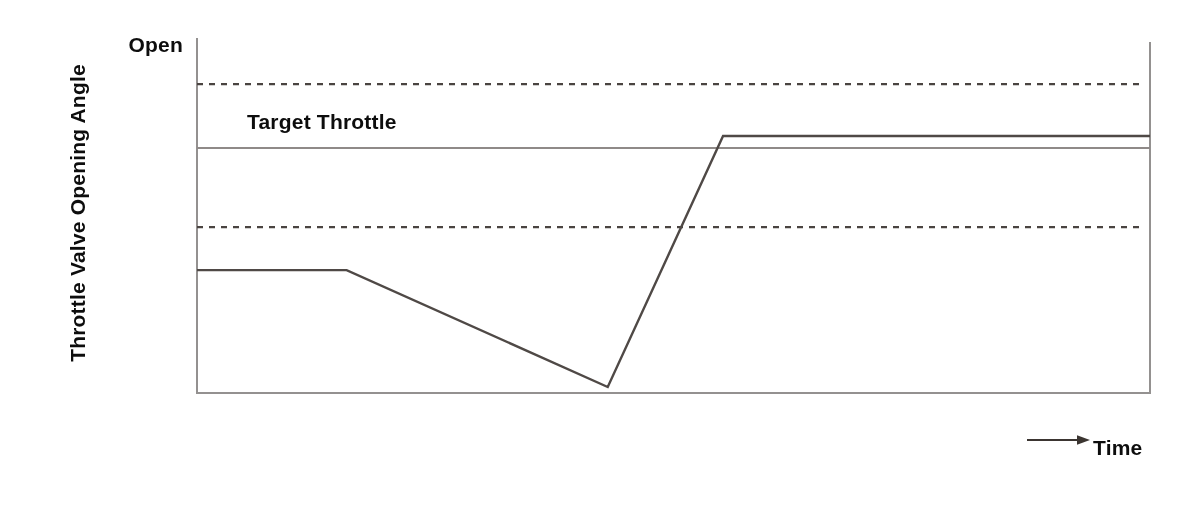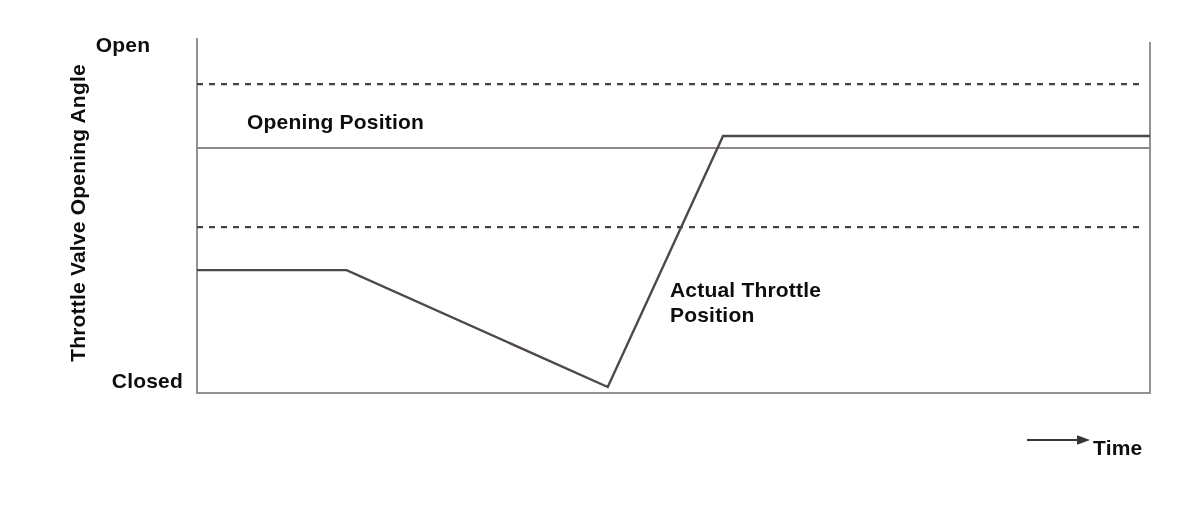--- a/index.html
+++ b/index.html
@@ -10,21 +10,21 @@
   .chart-svg{position:absolute;left:0;top:0;width:1200px;height:515px;}
   .lbl{
     position:absolute;font-weight:700;font-size:21px;line-height:25px;
     color:#0d0d0d;white-space:nowrap;letter-spacing:0.2px;
   }
   .y-title{
     left:77px;top:213px;
     transform:translate(-50%,-50%) rotate(-90deg);
   }
   .tick{width:120px;text-align:right;}
-  .tick-open{left:63px;top:32px;text-align:center;}
+  .tick-open{left:63px;top:32px;}
   .tick-closed{left:63px;top:368px;}
   .ann-target{left:247px;top:109px;}
   .ann-actual{left:670px;top:277px;white-space:pre-line;}
   .x-title{left:1093px;top:435px;}
   .axis{fill:none;stroke:#949190;stroke-width:2;}
   .arrow-shaft{stroke:#3b3531;stroke-width:2.2;}
   .arrow-head{fill:#3b3531;stroke:none;}
 </style>
 </head>
 <body>
@@ -44,19 +44,16 @@
         <polyline points="197,270.156 346.621,270.156 607.7429999999999,386.999 723.056,136.01600000000002 1150,136.01600000000002" fill="none" stroke="#4f4946" stroke-width="2.4"></polyline>
       </g>
     <g>
       <line class="arrow-shaft" x1="1027" y1="440" x2="1079" y2="440" stroke="#3b3531"></line>
       <polygon class="arrow-head" points="1077,435.2 1090,440 1077,444.8" fill="#3b3531"></polygon>
     </g>
   </svg>
 
   <div class="lbl y-title">Throttle Valve Opening Angle</div>
   <div class="lbl tick tick-open">Open</div>
-  <div class="lbl tick tick-closed">Closed</div>
-  <div class="lbl ann-target">Opening Position</div>
-  <div class="lbl ann-actual">Actual Throttle
-Position</div>
+  <div class="lbl ann-target">Target Throttle</div>
   <div class="lbl x-title">Time</div>
 
 </div>
 
 </body></html>

